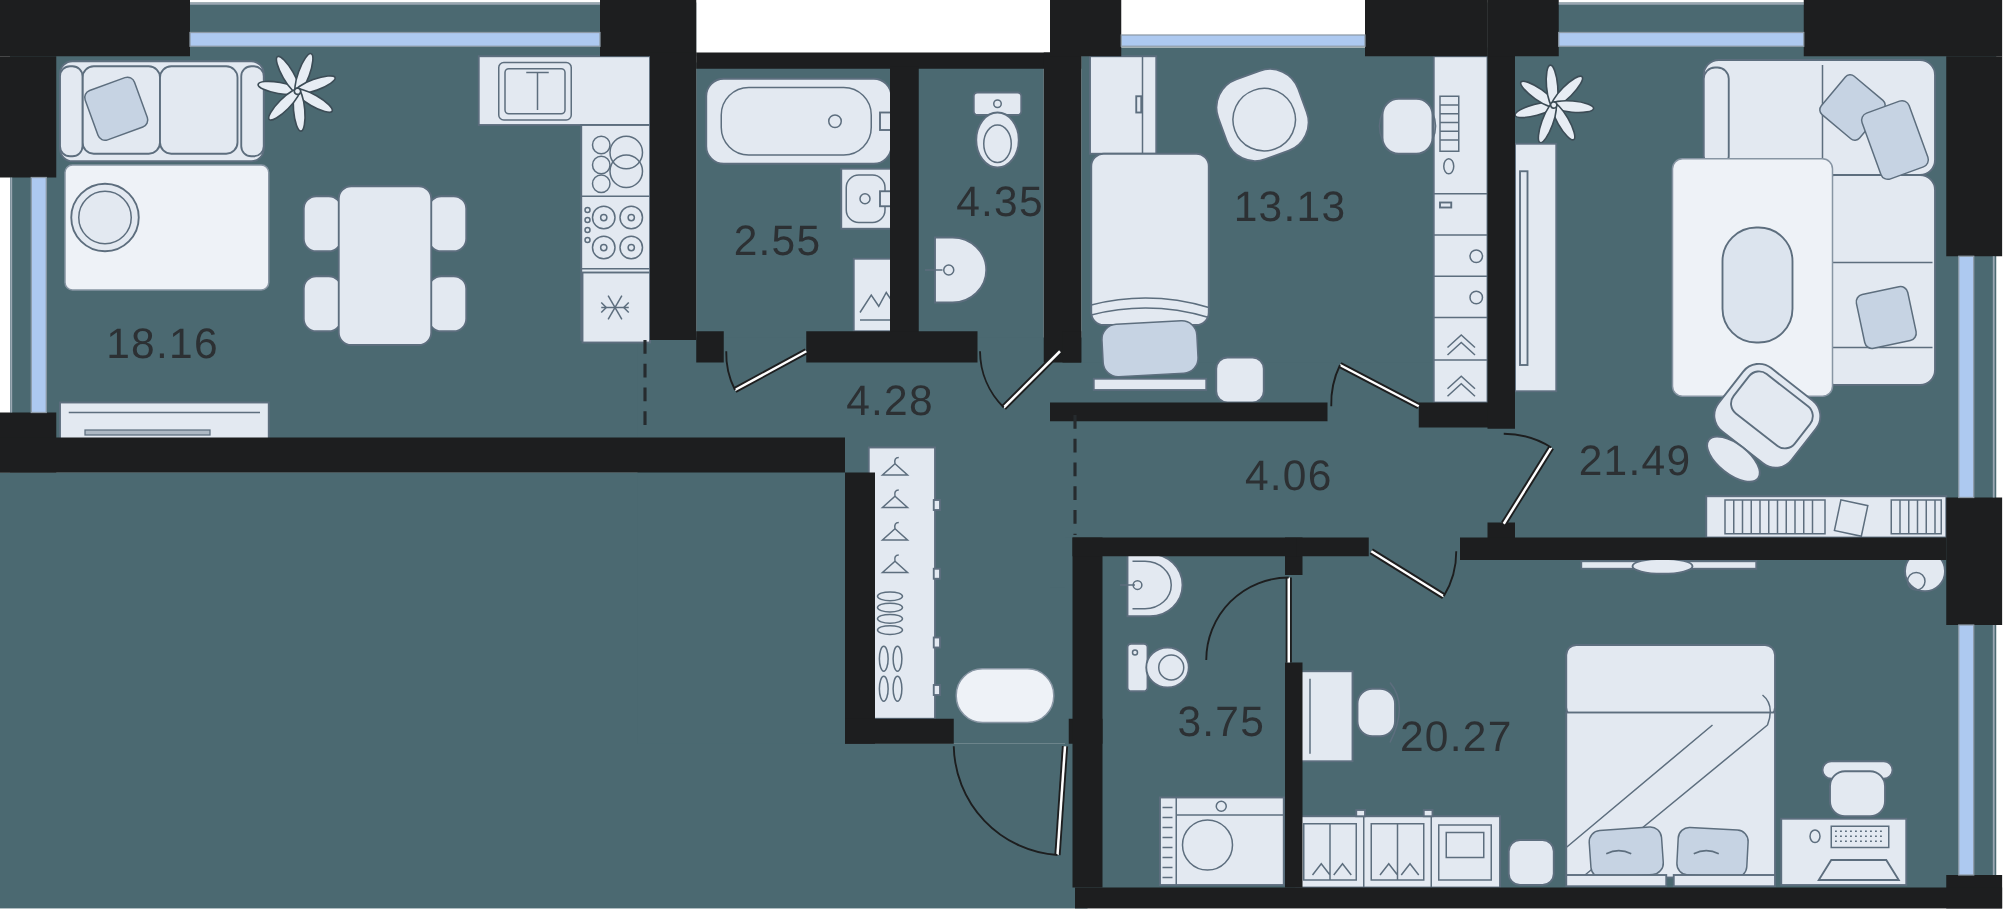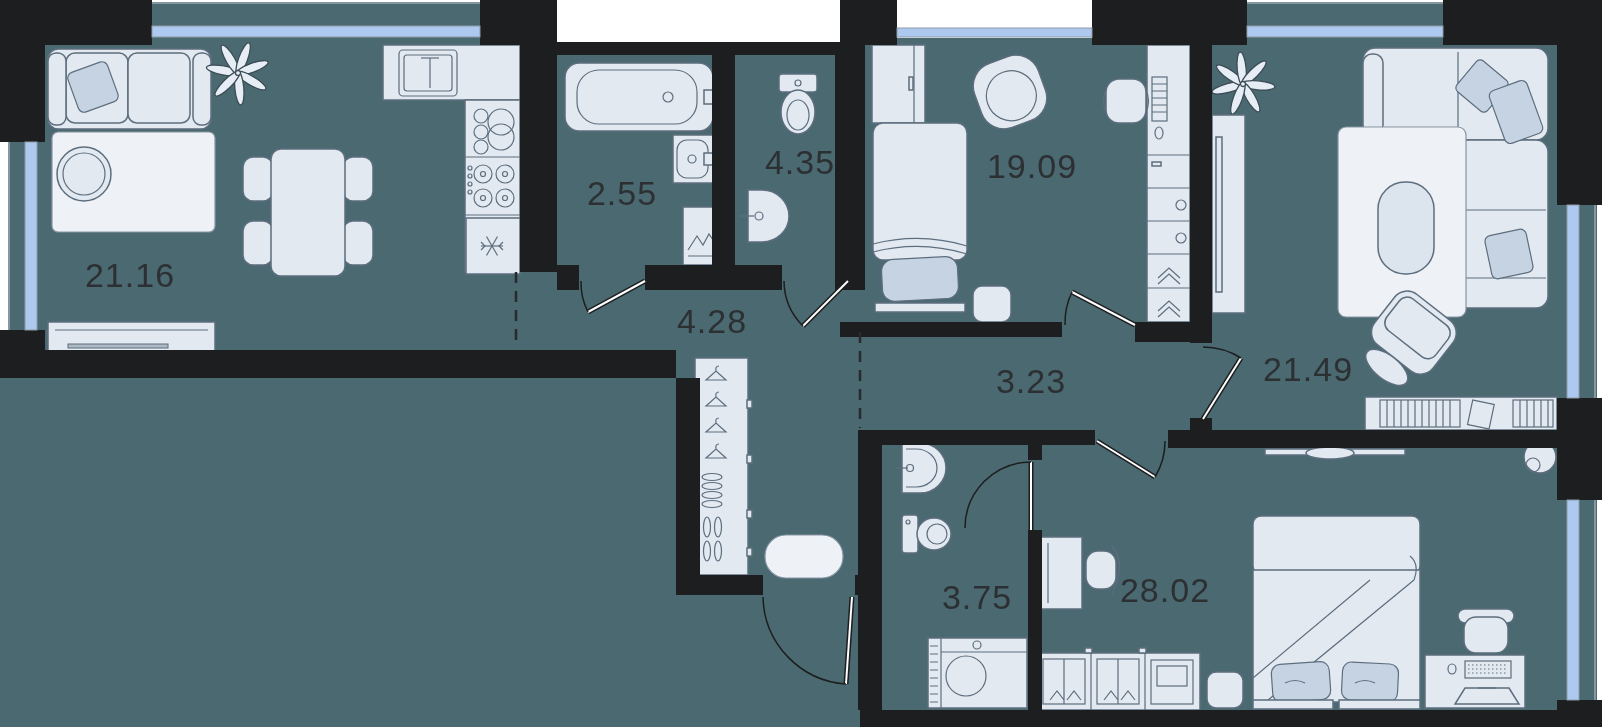--- a/index.html
+++ b/index.html
@@ -421,22 +421,22 @@
       <line class="door-leaf-i" x1="852" y1="597" x2="846" y2="684"></line>
       <path class="arc" d="M763,597 A89,89 0 0 0 846,684"></path>
     </g>
   </g>
 
   <g>
     <path class="dash" d="M516,272 V348 M860,332 V428"></path>
   </g>
 </svg>
 
-  <div class="room-label" style="left:130px;top:275px">21.16</div>
+  <div class="room-label" style="left:130px;top:275px">18.16</div>
   <div class="room-label" style="left:622px;top:193px">2.55</div>
   <div class="room-label" style="left:800px;top:162px">4.35</div>
-  <div class="room-label" style="left:1032px;top:166px">19.09</div>
+  <div class="room-label" style="left:1032px;top:166px">13.13</div>
   <div class="room-label" style="left:1308px;top:369px">21.49</div>
   <div class="room-label" style="left:712px;top:321px">4.28</div>
-  <div class="room-label" style="left:1031px;top:381px">3.23</div>
-  <div class="room-label" style="left:977px;top:597px">3.75</div>
-  <div class="room-label" style="left:1165px;top:590px">28.02</div>
+  <div class="room-label" style="left:1031px;top:381px">4.06</div>
+  <div class="room-label" style="left:977px;top:578px">3.75</div>
+  <div class="room-label" style="left:1165px;top:590px">20.27</div>
 </div>
 
 </body></html>

